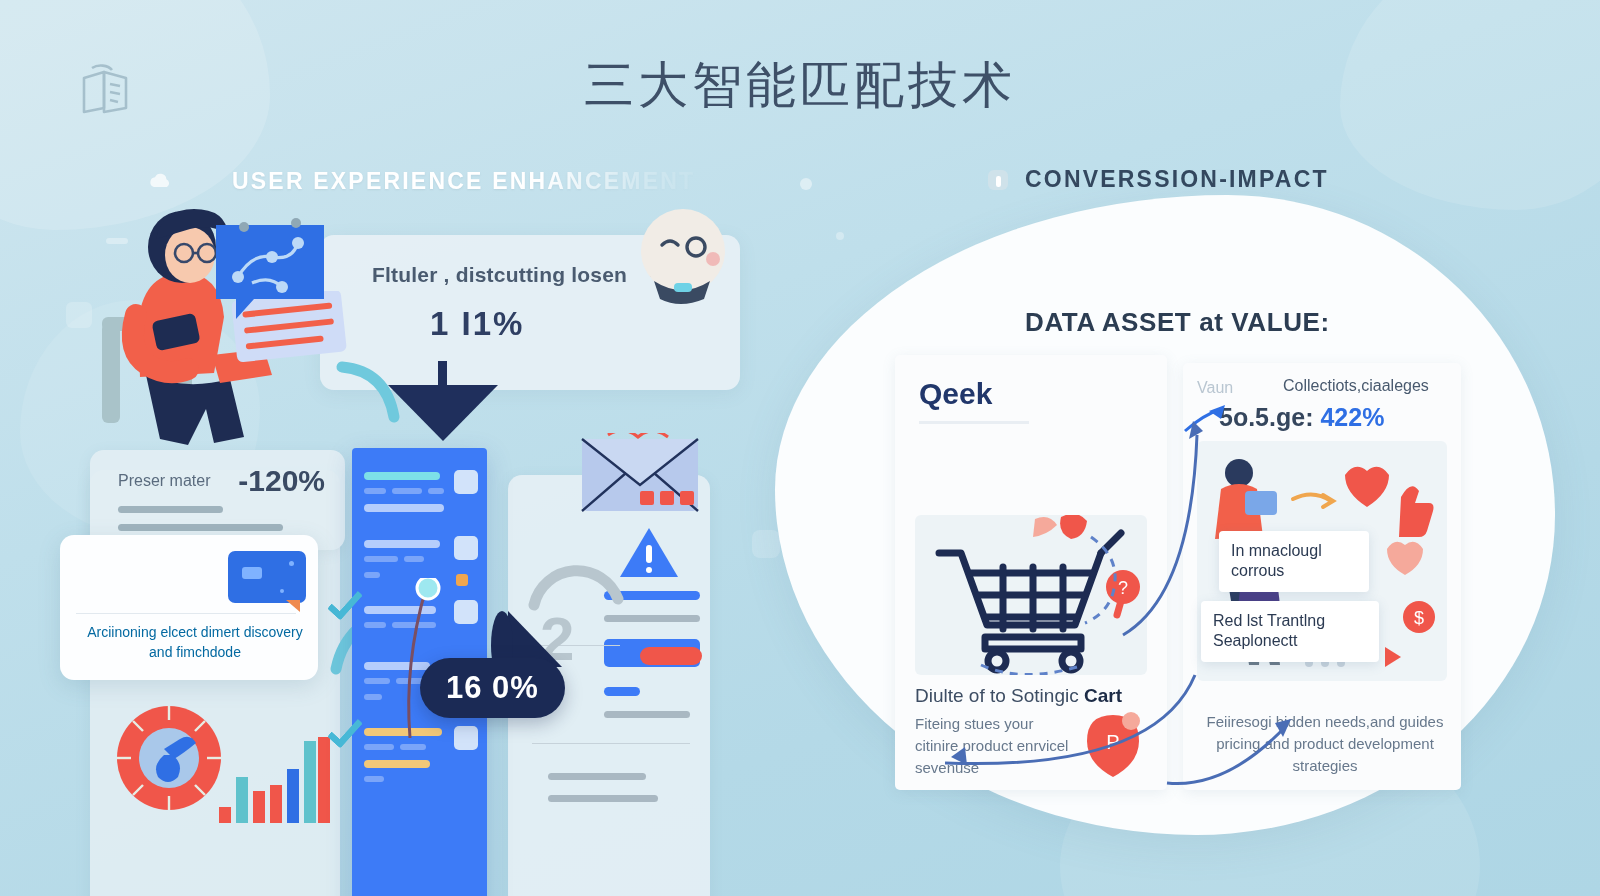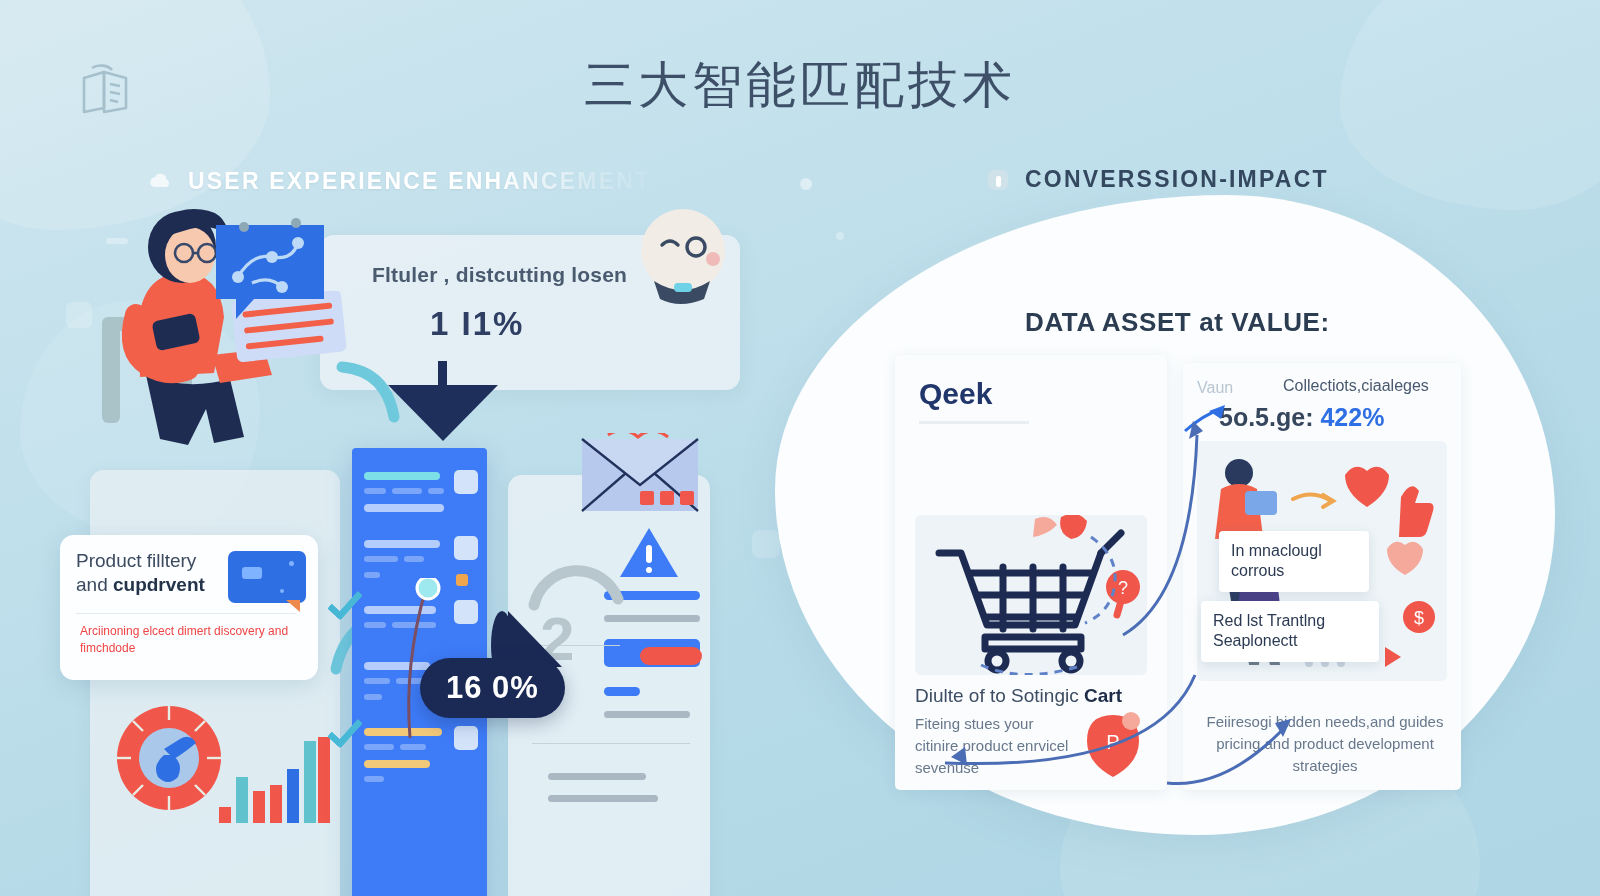--- a/index.html
+++ b/index.html
@@ -29,21 +29,21 @@
   .page-title {
     position:absolute; left:0; right:0; top:52px; text-align:center;
     font-size:50px; font-weight:400; letter-spacing:4px; color:#3e5068;
   }
 
   
   .sec-label { position:absolute; display:flex; align-items:center; gap:14px;
                font-size:23px; font-weight:700; letter-spacing:2.2px; }
   .sec-left  { left:148px; top:168px; color:#ffffff; text-shadow:0 1px 2px rgba(120,150,165,.18); }
   .sec-left .lbl { -webkit-mask-image:linear-gradient(90deg,#000 0%,#000 66%,rgba(0,0,0,.25) 88%,rgba(0,0,0,.08) 100%);
-                   mask-image:linear-gradient(90deg,#000 0%,#000 66%,rgba(0,0,0,.25) 88%,rgba(0,0,0,.08) 100%); }
+                   mask-image:linear-gradient(90deg,#000 0%,#000 66%,rgba(0,0,0,.25) 88%,rgba(0,0,0,.08) 100%);margin-left:44px; }
   .sec-right { left:985px; top:166px; color:#34485f; }
   .sec-ico { width:26px; height:26px; flex:none; }
 
   
   .left-stage { position:absolute; left:60px; top:195px; width:700px; height:620px; }
 
   .card { position:absolute; border-radius:14px; }
 
   
   .card-banner { left:260px; top:40px; width:420px; height:155px;
@@ -69,22 +69,22 @@
                   box-shadow:0 6px 22px rgba(80,120,145,.18); z-index:6; }
   .callout-h { position:absolute; left:16px; top:14px; width:150px; font-size:19px;
                color:#3b4a5f; line-height:1.25; }
   .callout-h b { color:#24334a; font-weight:700; }
   .callout-chip { position:absolute; right:12px; top:16px; width:78px; height:52px;
                   background:#2f6fe4; border-radius:7px; }
   .callout-chip::after { content:""; position:absolute; right:6px; bottom:-9px; width:0; height:0;
                   border-left:14px solid transparent; border-top:12px solid #ef8a4e; }
   .callout-chip .dot { position:absolute; background:#7fb2ff; border-radius:50%; }
   .callout-divider { position:absolute; left:16px; top:78px; width:220px; height:1px; background:#e2e9ef; }
-  .callout-b { position:absolute; left:20px; top:88px; width:230px; font-size:12px;
-               color:#ef4444; line-height:1.42; }
+  .callout-b { position:absolute; left:20px; top:88px; width:230px; font-size:14px;
+               color:#0369a1; line-height:1.42;text-align:center; }
 
   
   .feed { position:absolute; left:292px; top:253px; width:135px; height:540px;
           background:#3d7bf7; border-radius:4px; box-shadow:0 8px 26px rgba(40,80,160,.22); z-index:4; }
   .feed .row-t { position:absolute; height:8px; border-radius:4px; background:rgba(255,255,255,.62); }
   .feed .row-s { position:absolute; height:6px; border-radius:3px; background:rgba(255,255,255,.32); }
   .feed .row-y { position:absolute; height:8px; border-radius:4px; background:#f2c879; }
   .feed .thumb { position:absolute; width:24px; height:24px; border-radius:5px; background:rgba(226,238,250,.9); }
   .arrow-down { position:absolute; left:328px; top:190px; width:0; height:0; z-index:5;
                 border-left:55px solid transparent; border-right:55px solid transparent;
@@ -263,26 +263,28 @@
   <svg style="position:absolute;left:155px;top:520px;z-index:2;" width="120" height="110" viewBox="0 0 120 110">
     <rect x="4" y="92" width="12" height="16" fill="#f0564a"></rect>
     <rect x="21" y="62" width="12" height="46" fill="#5fc2cc"></rect>
     <rect x="38" y="76" width="12" height="32" fill="#f0564a"></rect>
     <rect x="55" y="70" width="12" height="38" fill="#f0564a"></rect>
     <rect x="72" y="54" width="12" height="54" fill="#2f6fe4"></rect>
     <rect x="89" y="26" width="12" height="82" fill="#5fc2cc"></rect>
     <rect x="103" y="22" width="12" height="86" fill="#f0564a"></rect>
   </svg>
 
+  <div class="card card-preser">
+    <div class="preser-t">Preser mater</div>
+    <div class="preser-p">-120%</div>
+    <div class="bar-a"></div>
+    <div class="bar-b"></div>
+  </div>
 
   <div class="card card-callout">
-    <div class="callout-h">
-      <span>Product filltery</span>
-      <span>and </span><b>cupdrvent</b>
-    </div>
     <div class="callout-chip">
       <span class="dot" style="left:14px;top:16px;width:20px;height:12px;border-radius:3px;"></span>
       <span class="dot" style="right:12px;top:10px;width:5px;height:5px;"></span>
       <span class="dot" style="right:22px;bottom:10px;width:4px;height:4px;"></span>
     </div>
     <div class="callout-divider"></div>
     <div class="callout-b">Arciinoning elcect dimert discovery and fimchdode</div>
   </div>
 
   <div class="arrow-stem"></div>

